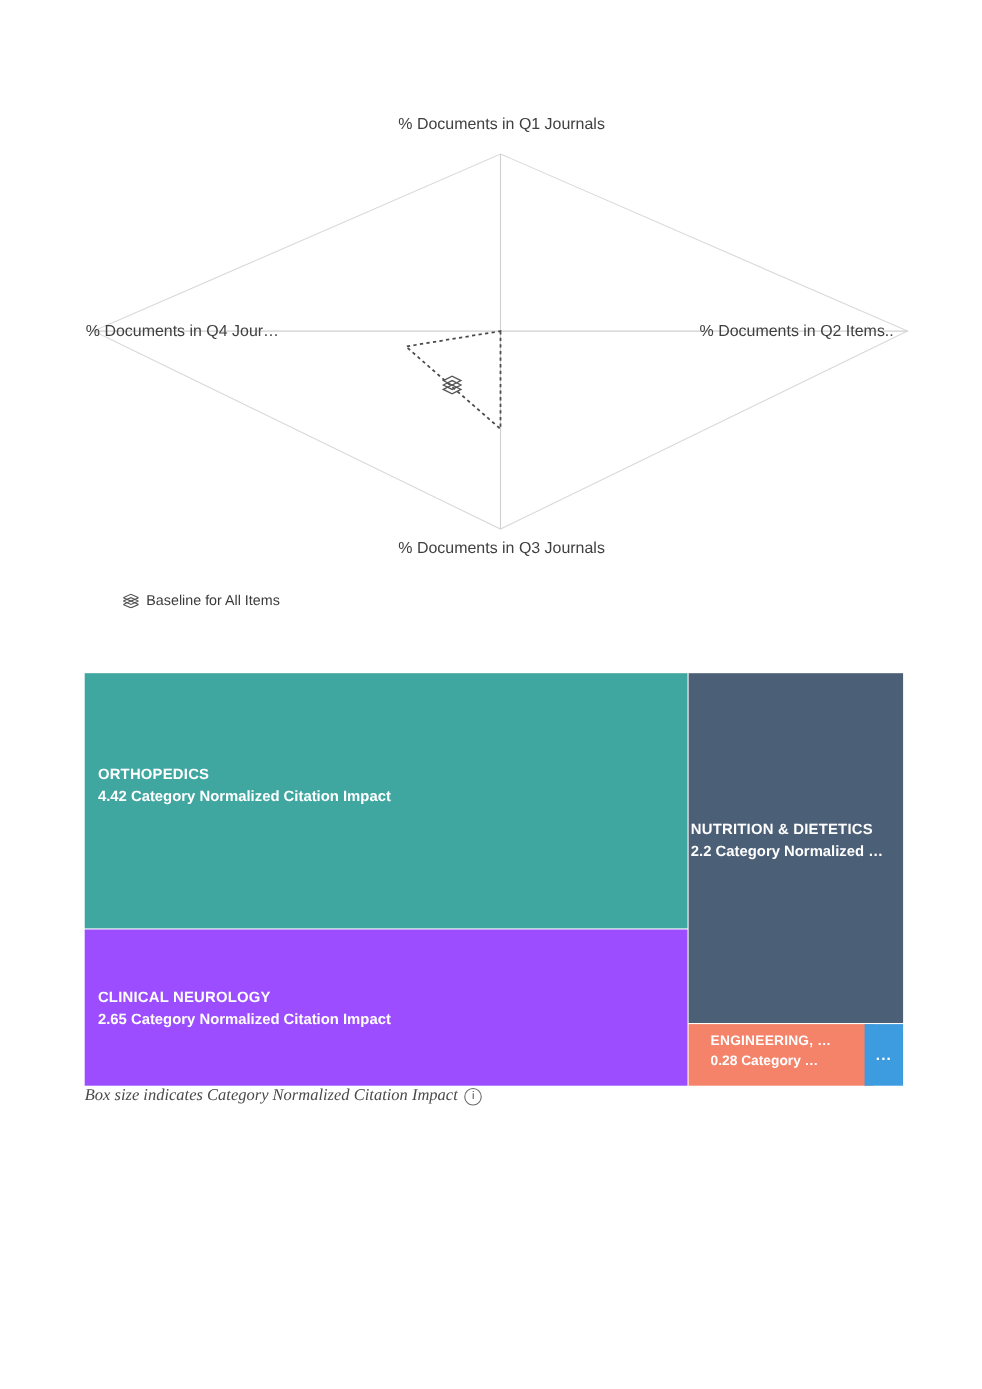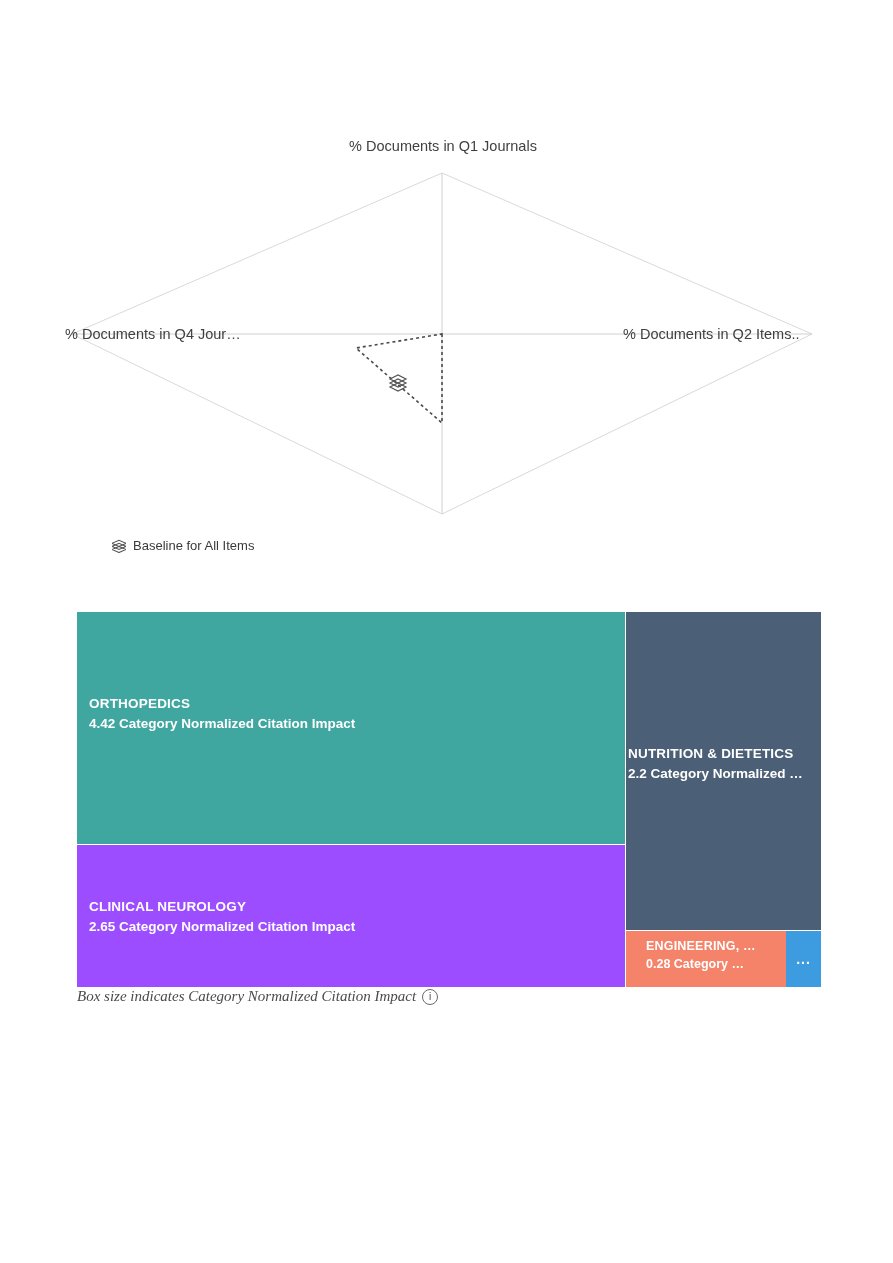--- a/index.html
+++ b/index.html
@@ -12,25 +12,24 @@
     height: 1263px;
     font-family: "Liberation Sans", sans-serif;
     color: #333333;
     position: relative;
     overflow: hidden;
   }
 
   
   .radar-panel {
     position: absolute;
-    left: 67px;
+    left: 80px;
     top: 105px;
     width: 752px;
     height: 425px;
-    margin-top: 33px;
   }
   .radar-svg {
     position: absolute;
     left: 0;
     top: 0;
   }
   .axis-label {
     position: absolute;
     font-size: 14.5px;
     color: #404040;
@@ -172,20 +171,21 @@
 
     <g transform="translate(323,235)">
       <path d="M0 6 L8 2 L16 6 L8 10 Z" fill="none" stroke="#555" stroke-width="1.2"></path>
       <path d="M0 10 L8 6 L16 10 L8 14 Z" fill="none" stroke="#555" stroke-width="1.2"></path>
       <path d="M0 14 L8 10 L16 14 L8 18 Z" fill="none" stroke="#555" stroke-width="1.2"></path>
     </g>
   </svg>
 
   <div class="axis-label axis-top">% Documents in Q1 Journals</div>
   <div class="axis-label axis-right">% Documents in Q2 Items..</div>
+  <div class="axis-label axis-bottom">% Documents in Q3 Journals</div>
   <div class="axis-label axis-left">% Documents in Q4 Jour…</div>
 </div>
 
 <div class="radar-legend">
   <span class="layers-icon">
     <svg width="14" height="14" viewBox="0 0 16 16">
       <path d="M0 5 L8 1.5 L16 5 L8 8.5 Z" fill="none" stroke="#555" stroke-width="1.2"></path>
       <path d="M0 8.5 L8 5 L16 8.5 L8 12 Z" fill="none" stroke="#555" stroke-width="1.2"></path>
       <path d="M0 12 L8 8.5 L16 12 L8 15.5 Z" fill="none" stroke="#555" stroke-width="1.2"></path>
     </svg>

